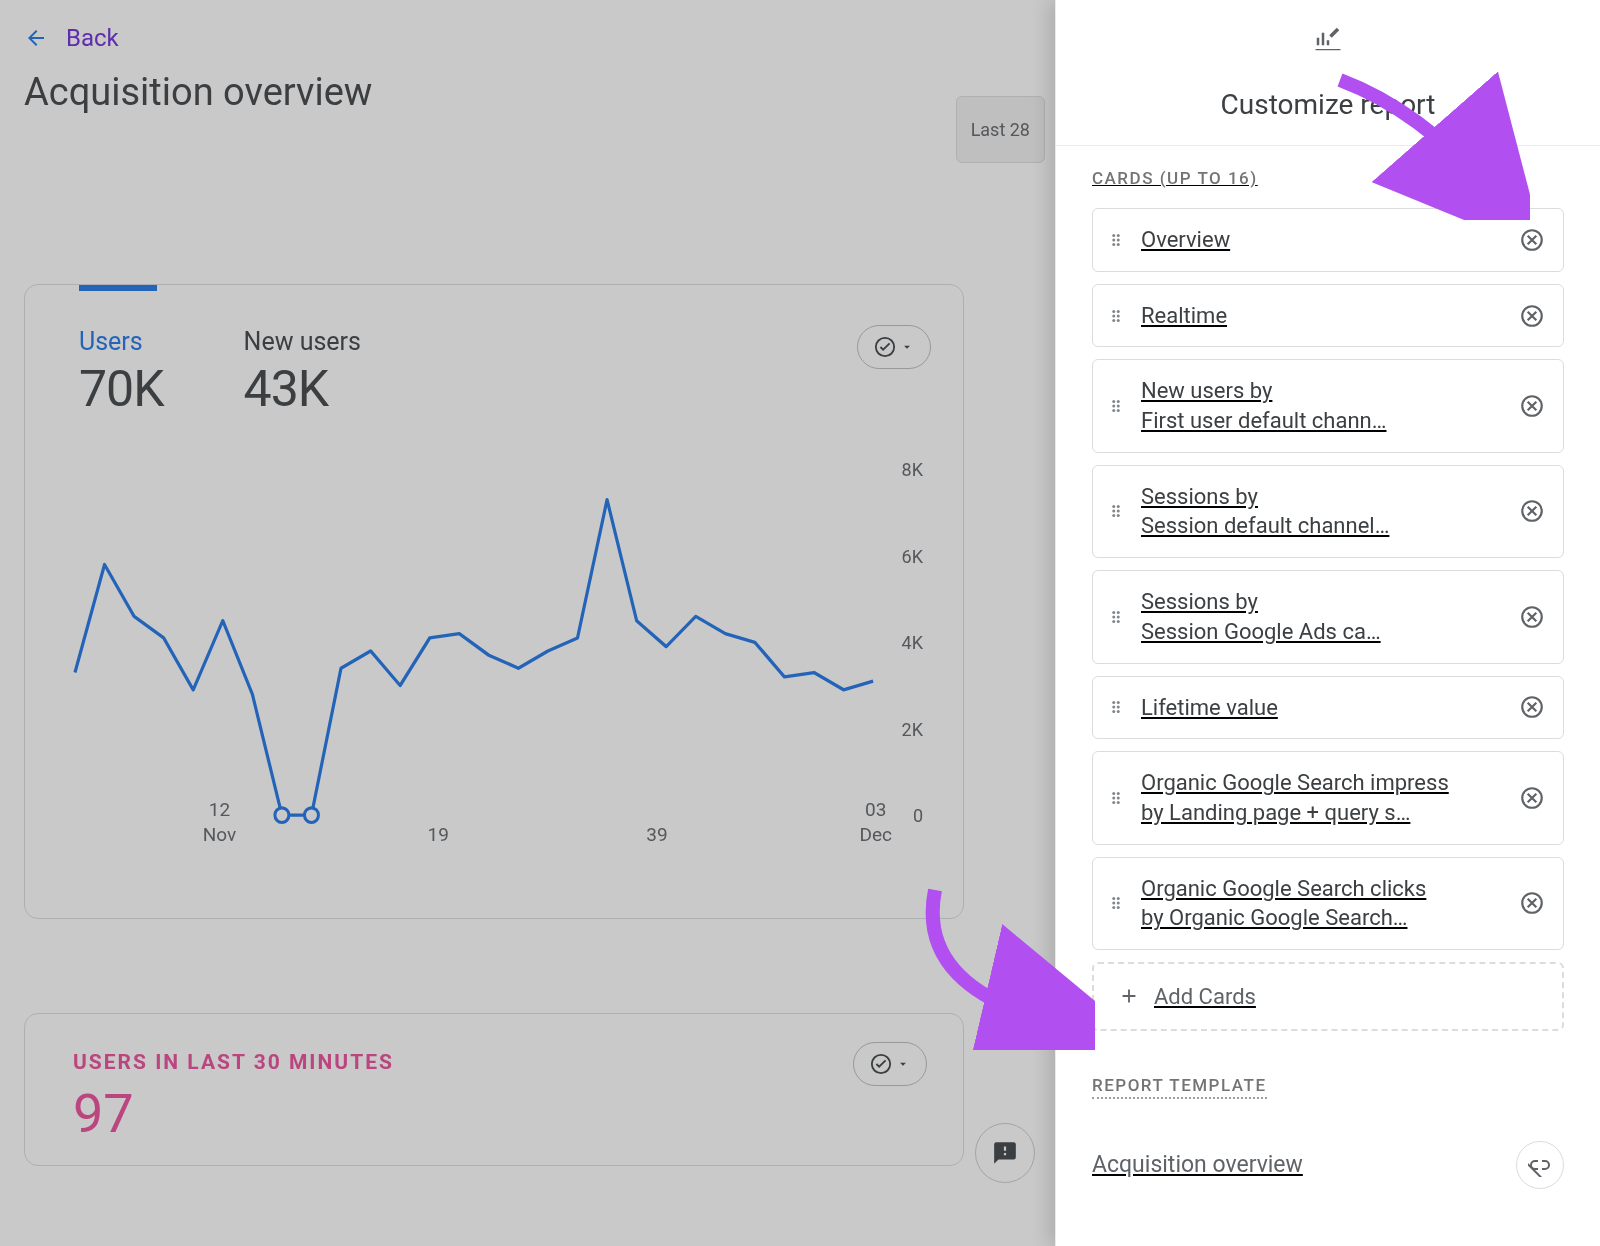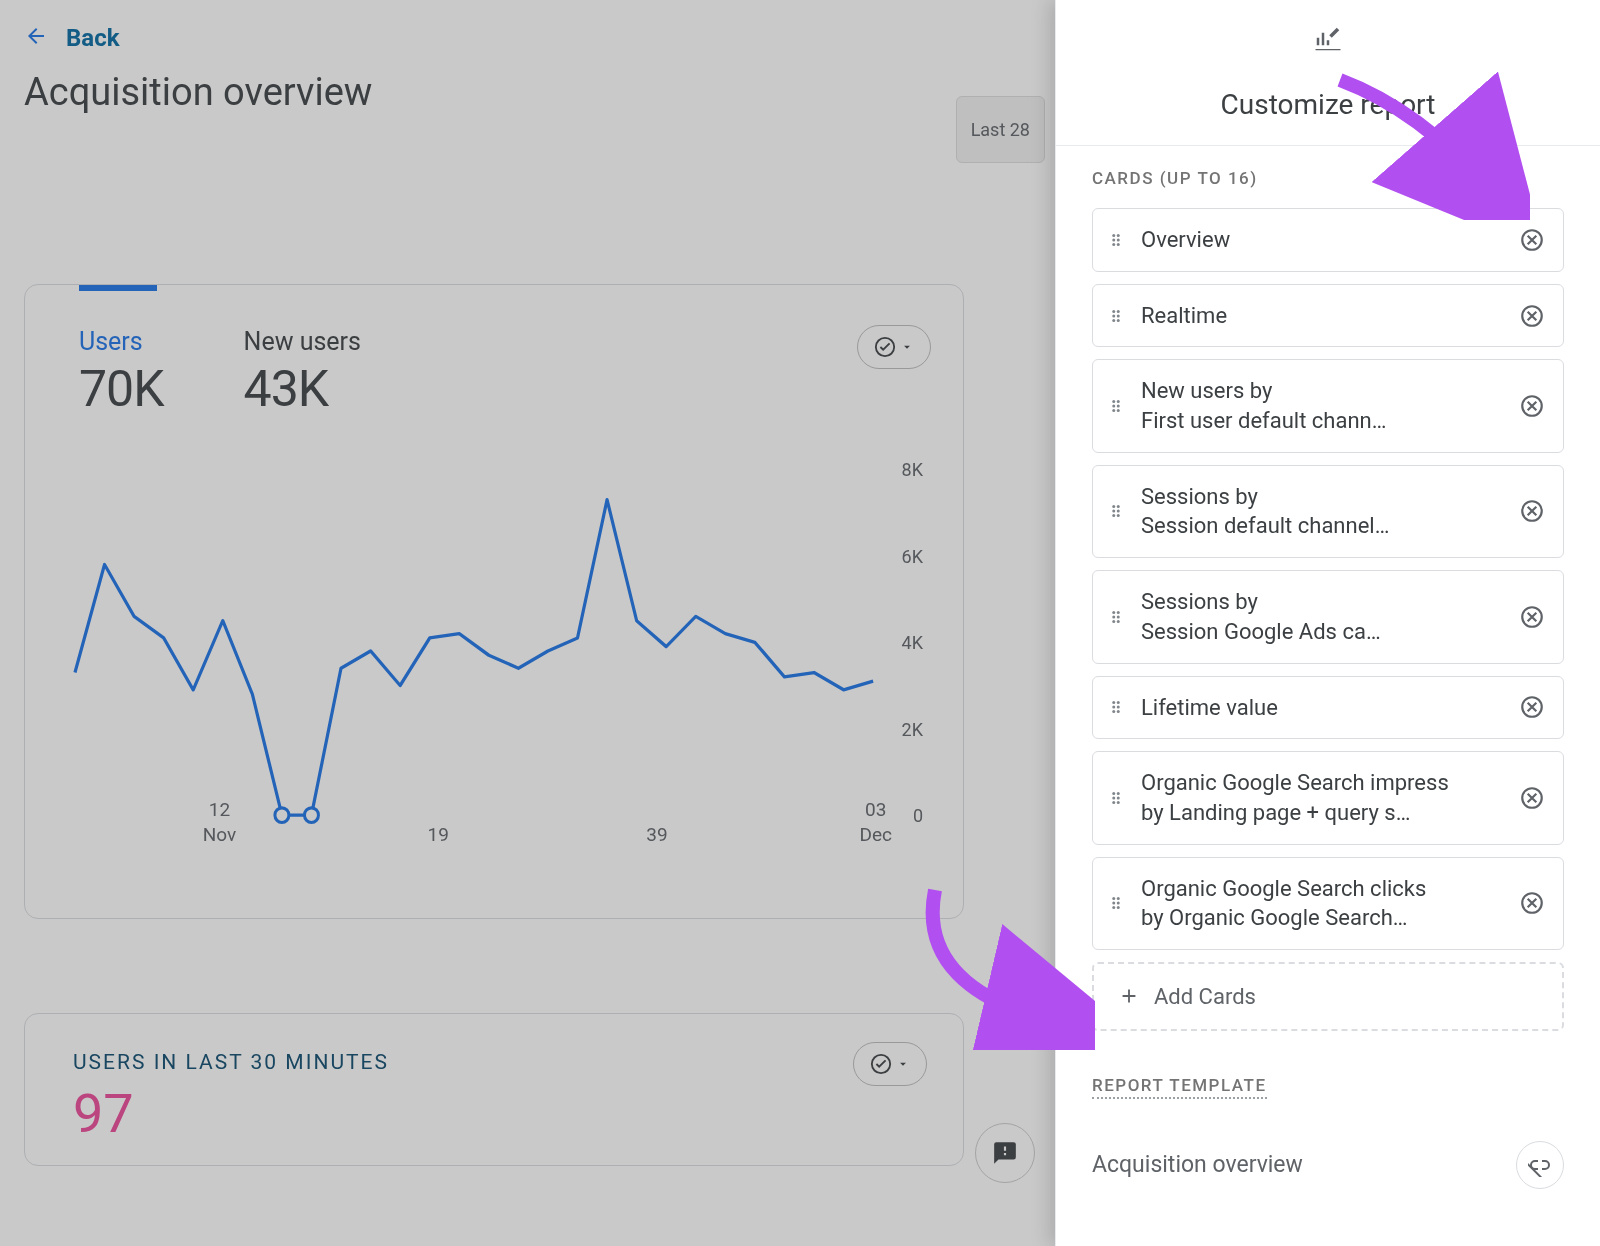--- a/index.html
+++ b/index.html
@@ -24,24 +24,24 @@
   .dim-overlay {
     position: absolute;
     left: 0; top: 0;
     width: 1055px; height: 1246px;
     background: rgba(60,60,60,0.28);
     pointer-events: none;
     z-index: 50;
   }
 
   .back-row {
-    display: flex; align-items: flex-start; gap: 18px;
-    color: #0369a1;
+    display: flex; align-items: center; gap: 18px;
+    color: #6d28d9;
     font-size: 24px;
-    font-weight: 700;
+    font-weight: 400;
     cursor: pointer;
     margin-bottom: 18px;
   }
   .back-arrow { width: 24px; height: 24px; }
 
   .page-title {
     font-size: 38px;
     color: #3c4043;
     font-weight: 400;
     margin-bottom: 10px;
@@ -107,21 +107,21 @@
     border: 1px solid #dadce0;
     border-radius: 14px;
     background: #fff;
     width: 940px;
     margin-top: 94px;
     padding: 36px 48px 20px;
     position: relative;
   }
   .card2-title {
     font-size: 21px; letter-spacing: 2px;
-    color: #0c4a6e; font-weight: 400;
+    color: #ec4899; font-weight: 700;
     margin-bottom: 8px;
   }
   .card2-val {
     font-size: 54px; color: #ec4899; font-weight: 400;
   }
   .card2 .check-pill { top: 28px; right: 36px; }
 
   .feedback-btn {
     position: absolute;
     top: 1123px; left: 975px;
@@ -145,21 +145,21 @@
     z-index: 100;
   }
   .panel-header {
     display: flex; align-items: center; gap: 34px;
     padding: 24px 36px;
     border-bottom: 1px solid #e8eaed;
     flex-direction: column;
   }
   .panel-title { font-size: 28px; color: #3c4043; }
 
-  .panel-body { padding: 22px 36px; overflow-y: auto; flex: 1; }
+  .panel-body { padding: 22px 36px; overflow-y: auto; flex: 1; text-decoration: underline; }
   .section-label {
     font-size: 17px; letter-spacing: 1.5px;
     color: #747474; font-weight: 500;
     margin-bottom: 20px;
   }
   .dotted-label { border-bottom: 2px dotted #9aa0a6; display: inline-block; padding-bottom: 2px; }
 
   .card-item {
     display: flex; align-items: center;
     border: 1px solid #dadce0;

